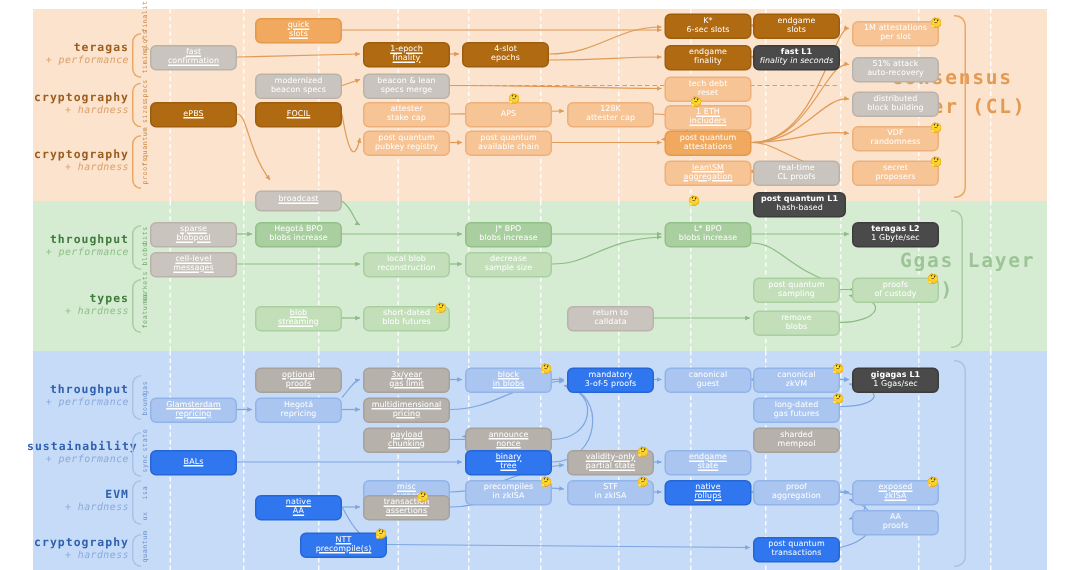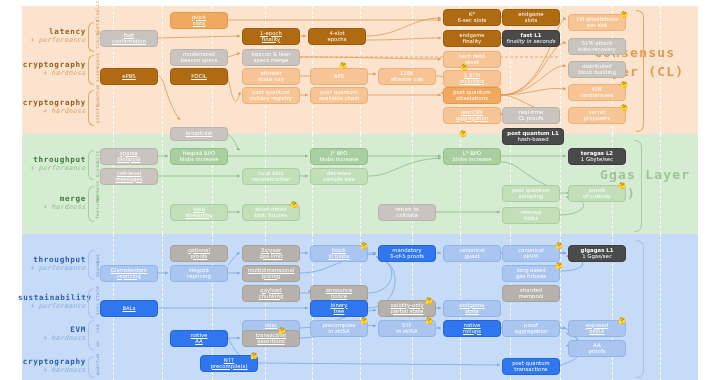--- a/index.html
+++ b/index.html
@@ -213,21 +213,21 @@
   <div class="layer-title lt-dl">
     <span>Ggas</span>
     <span>Layer (DL)</span>
   </div>
 
   <div id="dyn">
       <div class="brace brace-cl" style="left: 636px; top: 10px; height: 120px;"></div>
       <div class="brace brace-dl" style="left: 634px; top: 140px; height: 90px;"></div>
       <div class="brace brace-el" style="left: 636px; top: 240px; height: 136px;"></div>
       <div class="rowlab rl-cl" style="left: 18px; width: 68px; top: 27px;">
-        <span class="cat">latency</span>
+        <span class="cat">teragas</span>
         <span class="sub">+ performance</span>
       </div>
       <div class="rowbrace rb-cl" style="left: 88px; top: 22px; height: 28px;"></div>
       <div class="vlab vl-cl" style="left: 95px; top: 24px; height: 11px;">slots</div>
       <div class="vlab vl-cl" style="left: 95px; top: 38px; height: 11px;">timing / finality</div>
       <div class="rowlab rl-cl" style="left: 18px; width: 68px; top: 60px;">
         <span class="cat">cryptography</span>
         <span class="sub">+ hardness</span>
       </div>
       <div class="rowbrace rb-cl" style="left: 88px; top: 55px; height: 28px;"></div>
@@ -241,21 +241,21 @@
       <div class="vlab vl-cl" style="left: 95px; top: 92px; height: 14px;">quantum</div>
       <div class="vlab vl-cl" style="left: 95px; top: 109px; height: 14px;">proofs</div>
       <div class="rowlab rl-dl" style="left: 18px; width: 68px; top: 155px;">
         <span class="cat">throughput</span>
         <span class="sub">+ performance</span>
       </div>
       <div class="rowbrace rb-dl" style="left: 88px; top: 150px; height: 28px;"></div>
       <div class="vlab vl-dl" style="left: 95px; top: 152px; height: 11px;">bits</div>
       <div class="vlab vl-dl" style="left: 95px; top: 166px; height: 11px;">blobs</div>
       <div class="rowlab rl-dl" style="left: 18px; width: 68px; top: 194px;">
-        <span class="cat">merge</span>
+        <span class="cat">types</span>
         <span class="sub">+ hardness</span>
       </div>
       <div class="rowbrace rb-dl" style="left: 88px; top: 186px; height: 34px;"></div>
       <div class="vlab vl-dl" style="left: 95px; top: 188px; height: 14px;">markets</div>
       <div class="vlab vl-dl" style="left: 95px; top: 205px; height: 14px;">features</div>
       <div class="rowlab rl-el" style="left: 18px; width: 68px; top: 255px;">
         <span class="cat">throughput</span>
         <span class="sub">+ performance</span>
       </div>
       <div class="rowbrace rb-el" style="left: 88px; top: 250px; height: 28px;"></div>

